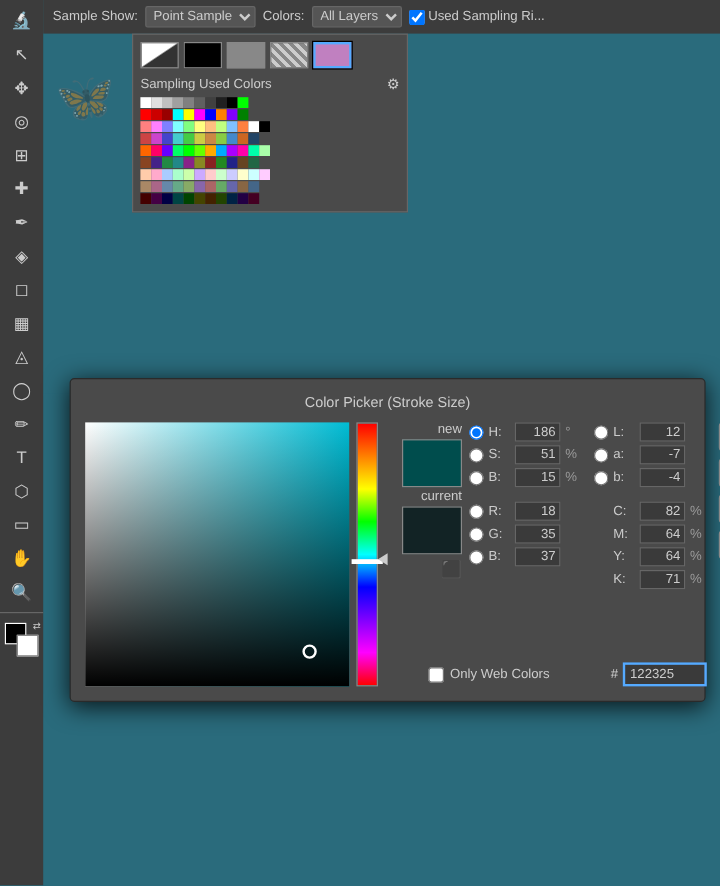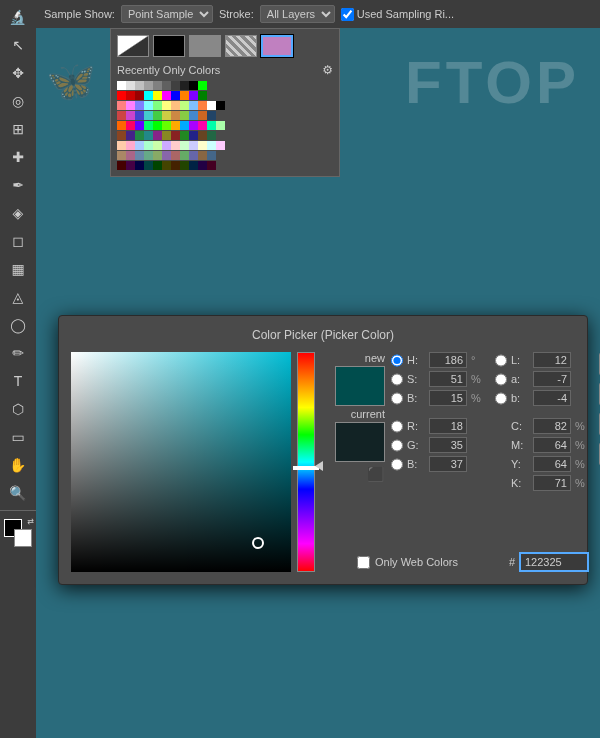--- a/index.html
+++ b/index.html
@@ -425,21 +425,21 @@
     }
   </style>
 </head>
 <body>
 
 <div class="toolbar-top">
   <span>Sample Show:</span>
   <select>
     <option>Point Sample</option>
   </select>
-  <span>Stroke:</span>
+  <span>Colors:</span>
   <select>
     <option>All Layers</option>
   </select>
   <label>
     <input type="checkbox" checked="" style="">
     <span>Used Sampling Ri...</span>
   </label>
 </div>
 
 <div class="toolbar-left">
@@ -464,36 +464,35 @@
   <div class="separator"></div>
 
   <div class="fg-bg-indicator">
     <div class="fg-box"></div>
     <div class="bg-box"></div>
     <span class="swap-arrows">⇄</span>
   </div>
 </div>
 
 <div class="canvas-area">
-  <div class="bg-decor">FTOP</div>
   <div class="bird-decor">🦋</div>
 </div>
 
 <div class="swatch-panel">
 
   <div class="swatch-top-row">
     <div class="swatch-preset swatch-preset-stroke"></div>
     <div class="swatch-preset swatch-preset-black"></div>
     <div class="swatch-preset swatch-preset-gray"></div>
     <div class="swatch-preset swatch-preset-pattern"></div>
     <div class="swatch-preset swatch-preset-pink"></div>
   </div>
 
   <div class="recently-used-label">
-    <span>Recently Only Colors</span>
+    <span>Sampling Used Colors</span>
     <span class="gear-icon-small">⚙</span>
   </div>
 
   <div style="display:flex; flex-direction:column; gap:1px;">
 
     <div style="display:flex; gap:0;">
       <div class="swatch-cell" style="background:#ffffff; width:9px; height:9px;"></div>
       <div class="swatch-cell" style="background:#e0e0e0; width:9px; height:9px;"></div>
       <div class="swatch-cell" style="background:#c0c0c0; width:9px; height:9px;"></div>
       <div class="swatch-cell" style="background:#a0a0a0; width:9px; height:9px;"></div>
@@ -613,21 +612,21 @@
         <div style="background:#224400; width:9px; height:9px;" class="swatch-cell"></div>
         <div style="background:#002244; width:9px; height:9px;" class="swatch-cell"></div>
         <div style="background:#220044; width:9px; height:9px;" class="swatch-cell"></div>
         <div style="background:#440022; width:9px; height:9px;" class="swatch-cell"></div>
       </div>
     </div>
   </div>
 </div>
 
 <div class="color-picker-dialog">
-  <div class="dialog-title">Color Picker (Picker Color)</div>
+  <div class="dialog-title">Color Picker (Stroke Size)</div>
 
   <div class="dialog-body">
 
     <div class="left-panel">
 
       <div class="gradient-picker">
         <div class="gradient-picker-inner">
           <div class="picker-cursor" style="left: 85%; top: 87%;"></div>
         </div>
       </div>

